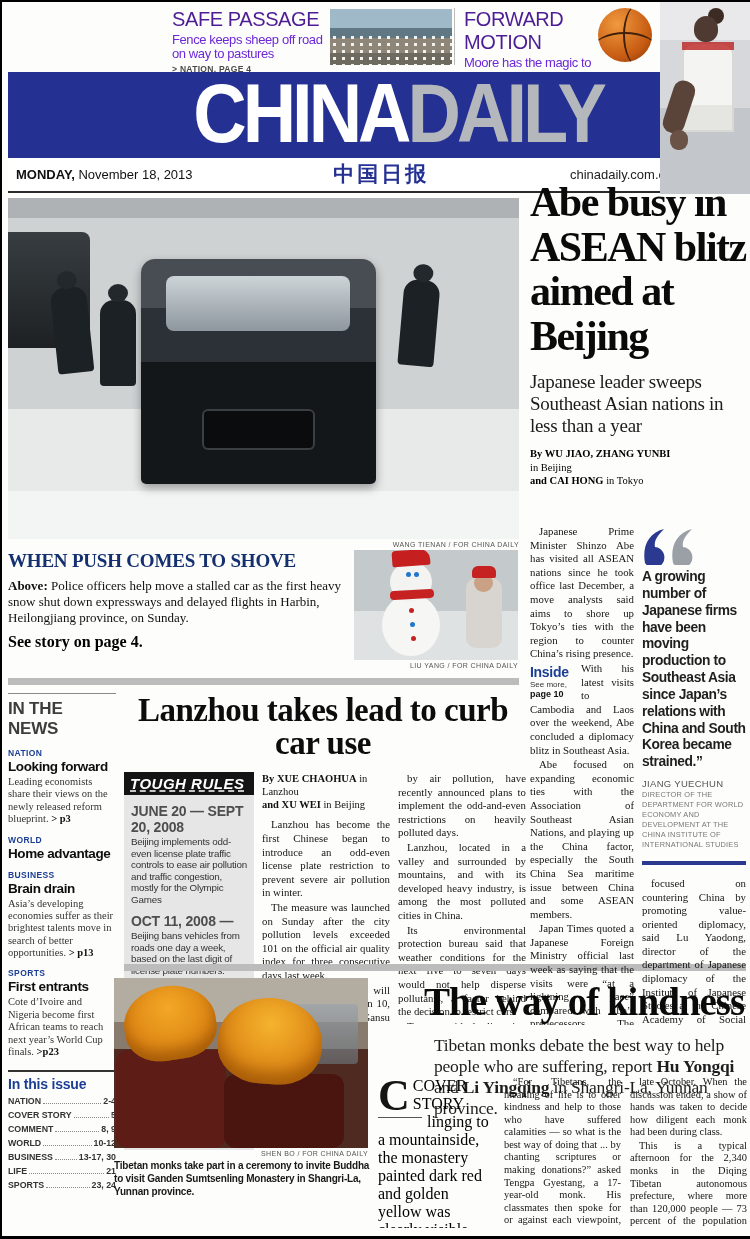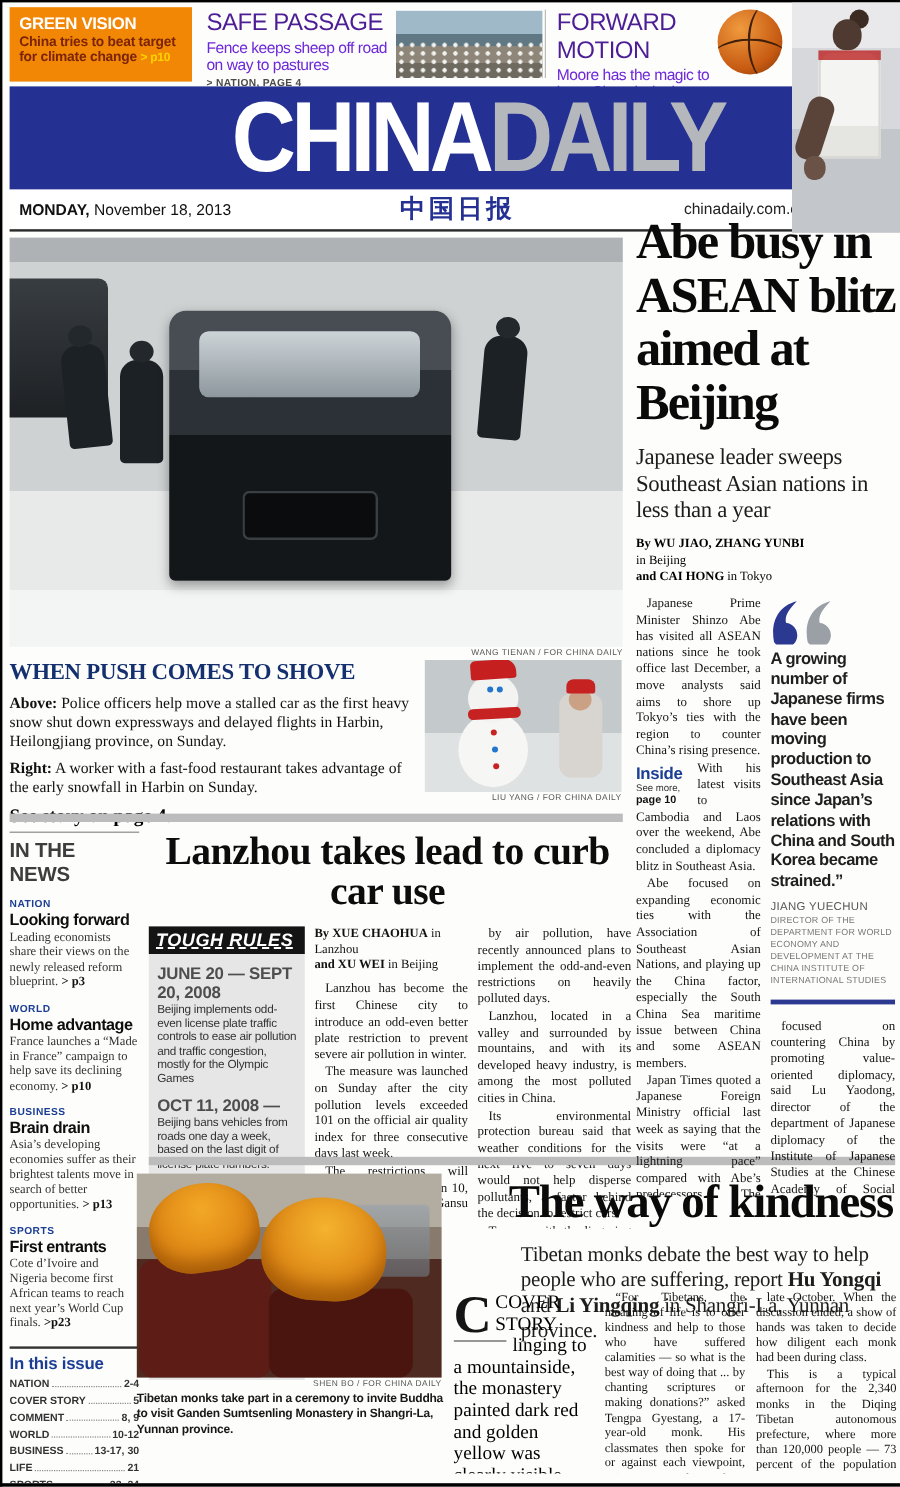--- a/index.html
+++ b/index.html
@@ -119,21 +119,21 @@
   .lz-col{width:128px;flex:0 0 128px;overflow:hidden;height:252px;}
   .byline{font-size:10.5px;color:#111;line-height:1.25;margin-bottom:7px;}
   .byline b{font-weight:700;}
   .bodyp{font-size:10.8px;line-height:1.26;color:#151515;text-align:justify;margin:0 0 1px;text-indent:9px;}
   
   .abe{left:528px;top:178px;width:217px;}
   .abe-head{font-size:42px;font-weight:700;line-height:1.06;letter-spacing:-1.5px;color:#0a0a0a;}
   .abe-sub{font-size:19px;color:#1c1c1c;line-height:1.16;margin-top:13px;letter-spacing:-0.3px;}
   .abe-byline{font-size:10.5px;margin-top:10px;line-height:1.3;}
   .abe-cols{display:flex;gap:8px;margin-top:9px;}
-  .abe-col{width:104px;flex:0 0 104px;overflow:hidden;height:500px;}
+  .abe-col{width:104px;flex:0 0 104px;overflow:hidden;height:500px;margin-top:28px;}
   .inside-box{float:left;width:46px;margin:2px 5px 1px 0;}
   .inside-box .il{font-family:"Liberation Sans",sans-serif;font-size:14px;font-weight:900;color:#1b3e94;letter-spacing:-0.3px;}
   .inside-box .im{font-family:"Liberation Sans",sans-serif;font-size:8px;color:#333;}
   .inside-box .ip{font-family:"Liberation Sans",sans-serif;font-size:9px;font-weight:900;color:#111;}
   .quote-icon{display:block;margin:2px 0 4px;}
   .pullquote{font-family:"Liberation Sans",sans-serif;font-size:13.8px;font-weight:700;line-height:1.22;color:#1f1f1f;letter-spacing:-0.4px;}
   .pq-name{font-family:"Liberation Sans",sans-serif;font-size:9.5px;color:#555;margin-top:7px;letter-spacing:0.3px;}
   .pq-title{font-family:"Liberation Sans",sans-serif;font-size:7.4px;color:#777;line-height:1.35;margin-top:1px;letter-spacing:0.2px;}
   .bluerule{height:4px;background:#2b3990;margin:11px 0 12px;}
   
@@ -152,25 +152,20 @@
   .kind-col{width:117px;flex:0 0 117px;overflow:hidden;height:152px;}
   .kind-col .bodyp{font-size:10.4px;line-height:1.21;}
   .dropcap{float:left;font-size:44px;line-height:0.82;font-weight:700;padding:2px 3px 0 0;}
   .cover-badge{float:left;clear:left;width:44px;margin:3px 5px 2px 0;border-top:1px solid #555;padding-top:2px;}
 </style>
 </head>
 <body>
 
 <div class="page">
 
-  <div class="abs teaser-orange">
-    <div class="tt sans">GREEN VISION</div>
-    <div class="tx sans"><span>China tries to beat target for climate change</span>
-      <span class="pg">&gt; p10</span></div>
-  </div>
   <div class="abs teaser" style="left:170px;top:6px;">
     <div class="tt sans">SAFE PASSAGE</div>
     <div class="tx sans">Fence keeps sheep off road on way to pastures</div>
     <div class="ref sans">&gt; NATION, PAGE 4</div>
   </div>
   <div class="abs sheep"></div>
   <div class="abs vrule"></div>
   <div class="abs teaser" style="left:462px;top:6px;">
     <div class="tt sans">FORWARD MOTION</div>
     <div class="tx sans">Moore has the magic to keep Shanxi winning</div>
@@ -208,21 +203,20 @@
       <div class="windshield"></div>
       <div class="grille"></div>
     <div class="fig f3"></div>
   </div>
   <div class="abs credit credit-main">WANG TIENAN / FOR CHINA DAILY</div>
 
   <div class="abs capblock">
     <div class="ct">WHEN PUSH COMES TO SHOVE</div>
     <div>
         <p><b>Above:</b><span> Police officers help move a stalled car as the first heavy snow shut down expressways and delayed flights in Harbin, Heilongjiang province, on Sunday.</span></p>
-        <p><b>Right:</b><span> A worker with a fast-food restaurant takes advantage of the early snowfall in Harbin on Sunday.</span></p>
       </div>
     <div class="see">See story on page 4.</div>
   </div>
 
   <div class="abs snowman">
     <div class="b1"></div>
       <div class="b2"></div>
       <div class="hat"></div>
       <div class="scarf"></div>
     <div class="dot" style="left:52px;top:22px;background:#2277cc;"></div>
@@ -242,21 +236,20 @@
     <div class="sb-head">IN THE NEWS</div>
     <div>
         <div class="news-item">
         <div class="cat">NATION</div>
         <div class="nt">Looking forward</div>
         <div class="nx"><span>Leading economists share their views on the newly released reform blueprint. </span><span class="np">&gt; p3</span></div>
       </div>
         <div class="news-item">
         <div class="cat">WORLD</div>
         <div class="nt">Home advantage</div>
-        <div class="nx"><span>France launches a “Made in France” campaign to help save its declining economy. </span><span class="np">&gt; p10</span></div>
       </div>
         <div class="news-item">
         <div class="cat">BUSINESS</div>
         <div class="nt">Brain drain</div>
         <div class="nx"><span>Asia’s developing economies suffer as their brightest talents move in search of better opportunities. </span><span class="np">&gt; p13</span></div>
       </div>
         <div class="news-item">
         <div class="cat">SPORTS</div>
         <div class="nt">First entrants</div>
         <div class="nx"><span>Cote d’Ivoire and Nigeria become first African teams to reach next year’s World Cup finals. </span><span class="np">&gt;p23</span></div>
@@ -331,21 +324,21 @@
             </div>
           <div class="sig">— XU WEI</div>
         </div>
       </div>
       <div class="lz-col">
         <div class="byline">
           <b>By XUE CHAOHUA</b><span> in Lanzhou</span><br>
           <b>and XU WEI</b><span> in Beijing</span>
         </div>
         <div>
-            <p class="bodyp">Lanzhou has become the first Chinese city to introduce an odd-even better plate restriction to prevent severe air pollution in winter.</p>
+            <p class="bodyp">Lanzhou has become the first Chinese began to introduce an odd-even license plate restriction to prevent severe air pollution in winter.</p>
             <p class="bodyp">The measure was launched on Sunday after the city pollution levels exceeded 101 on the official air quality index for three consecutive days last week.</p>
             <p class="bodyp">The restrictions will remain in place until Jan 10, authorities in the Gansu provincial capital said.</p>
           </div>
       </div>
       <div class="lz-col">
         <div>
             <p class="bodyp">by air pollution, have recently announced plans to implement the odd-and-even restrictions on heavily polluted days.</p>
             <p class="bodyp">Lanzhou, located in a valley and surrounded by mountains, and with its developed heavy industry, is among the most polluted cities in China.</p>
             <p class="bodyp">Its environmental protection bureau said that weather conditions for the next five to seven days would not help disperse pollutants, a factor behind the decision to restrict cars.</p>
             <p class="bodyp">To cope with the lingering dust, Lanzhou has already suspended work at all construction sites and increased the frequency of road cleaning and washing, the bureau said.</p>

